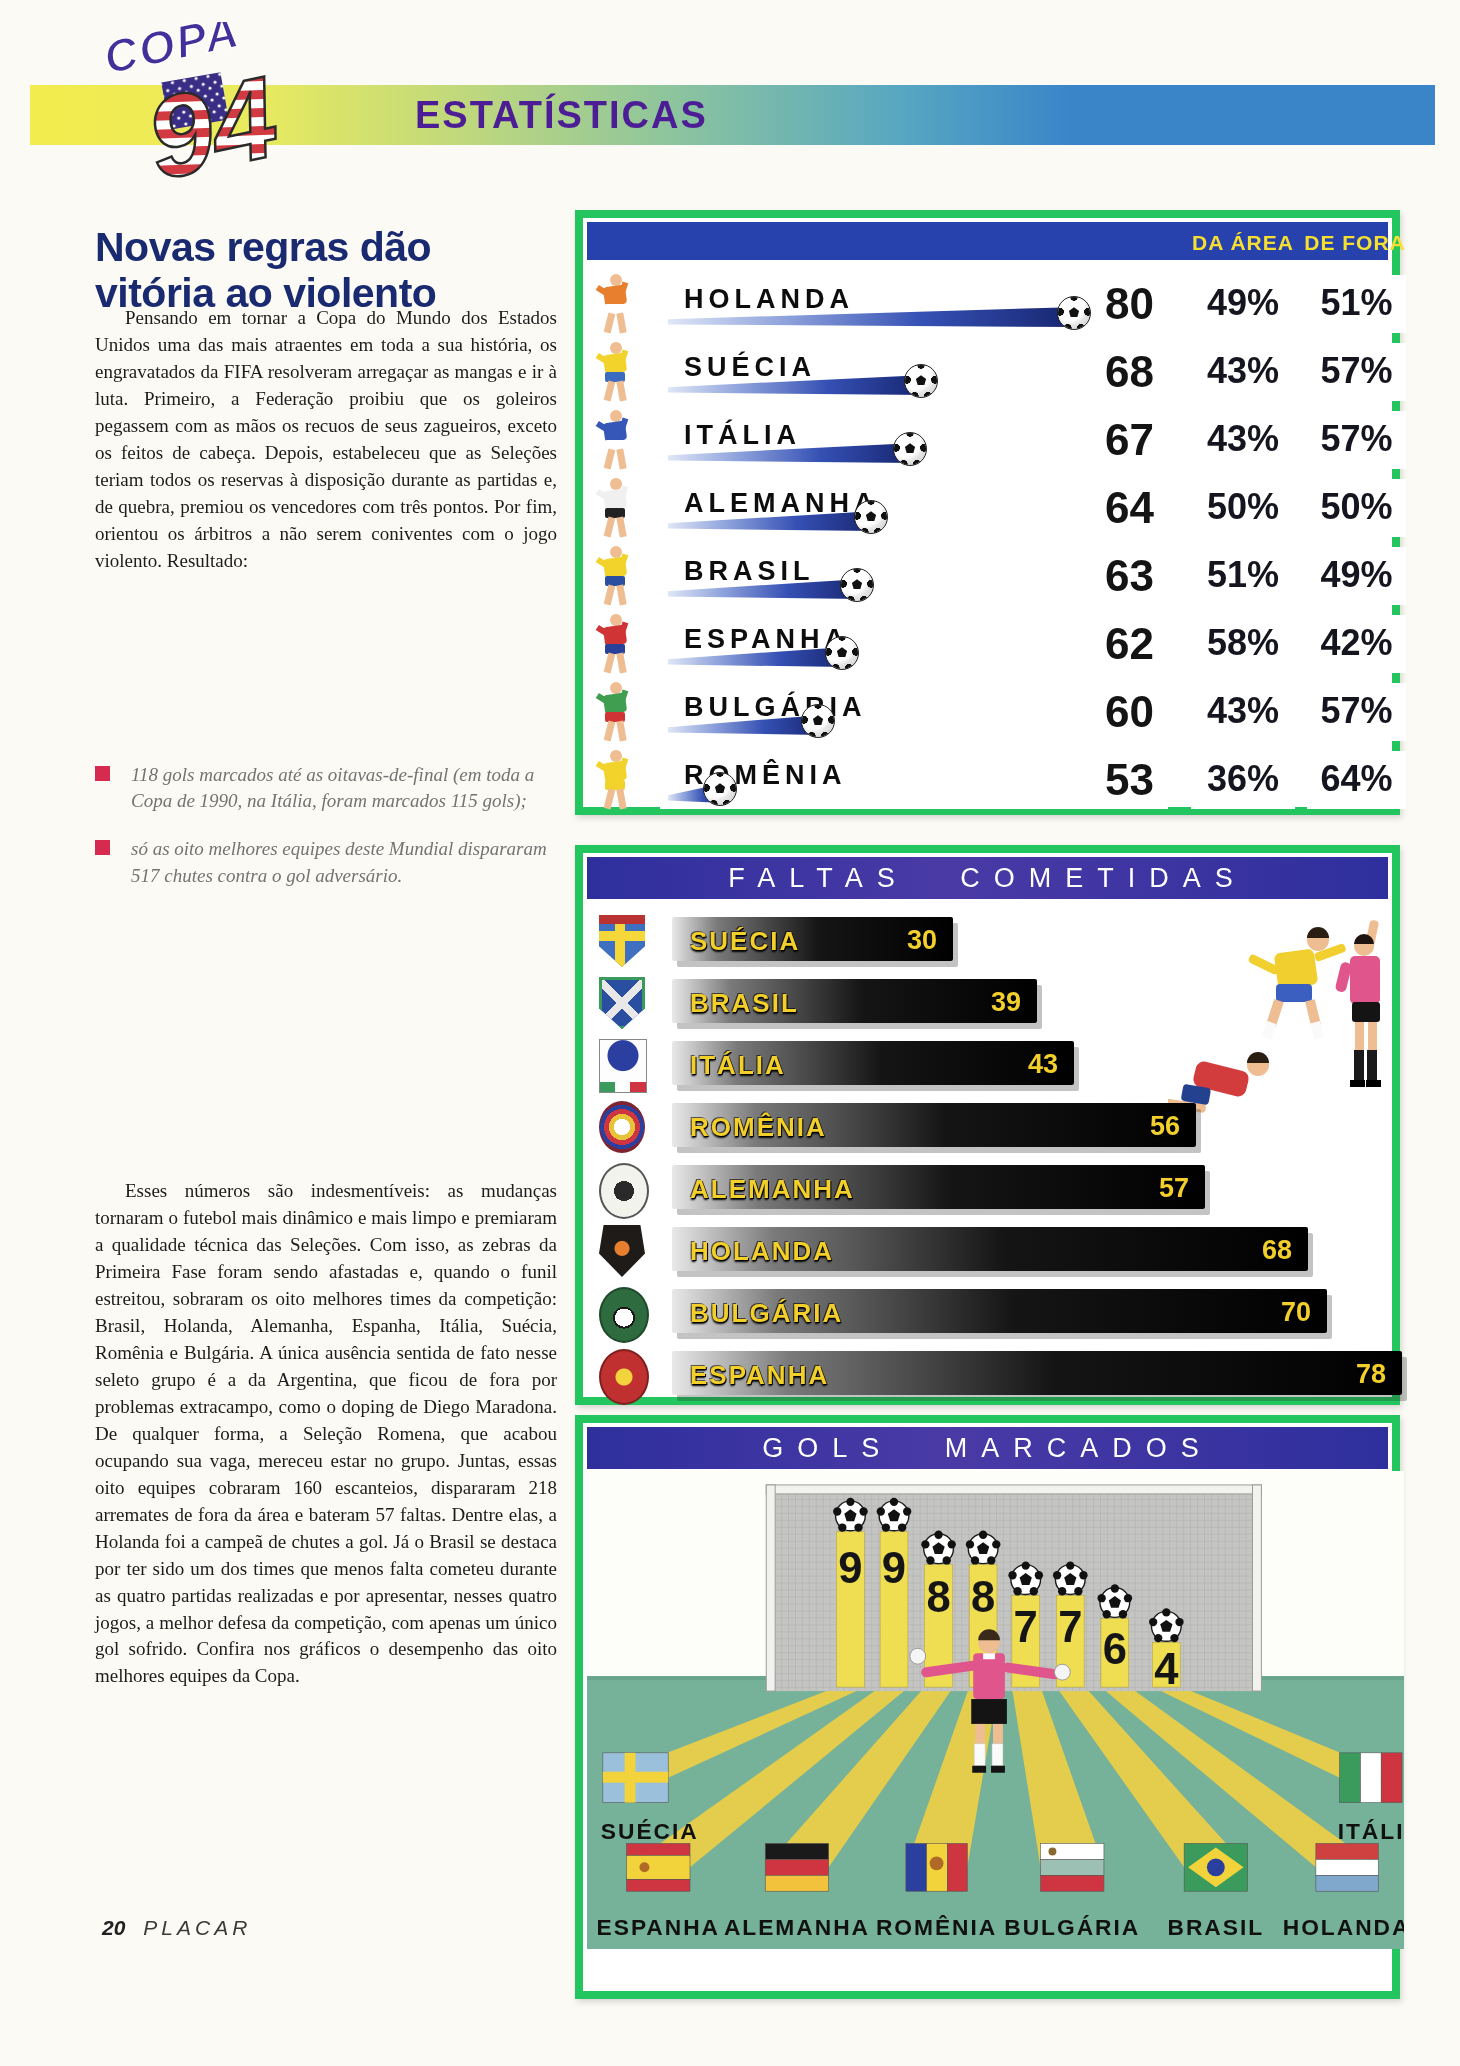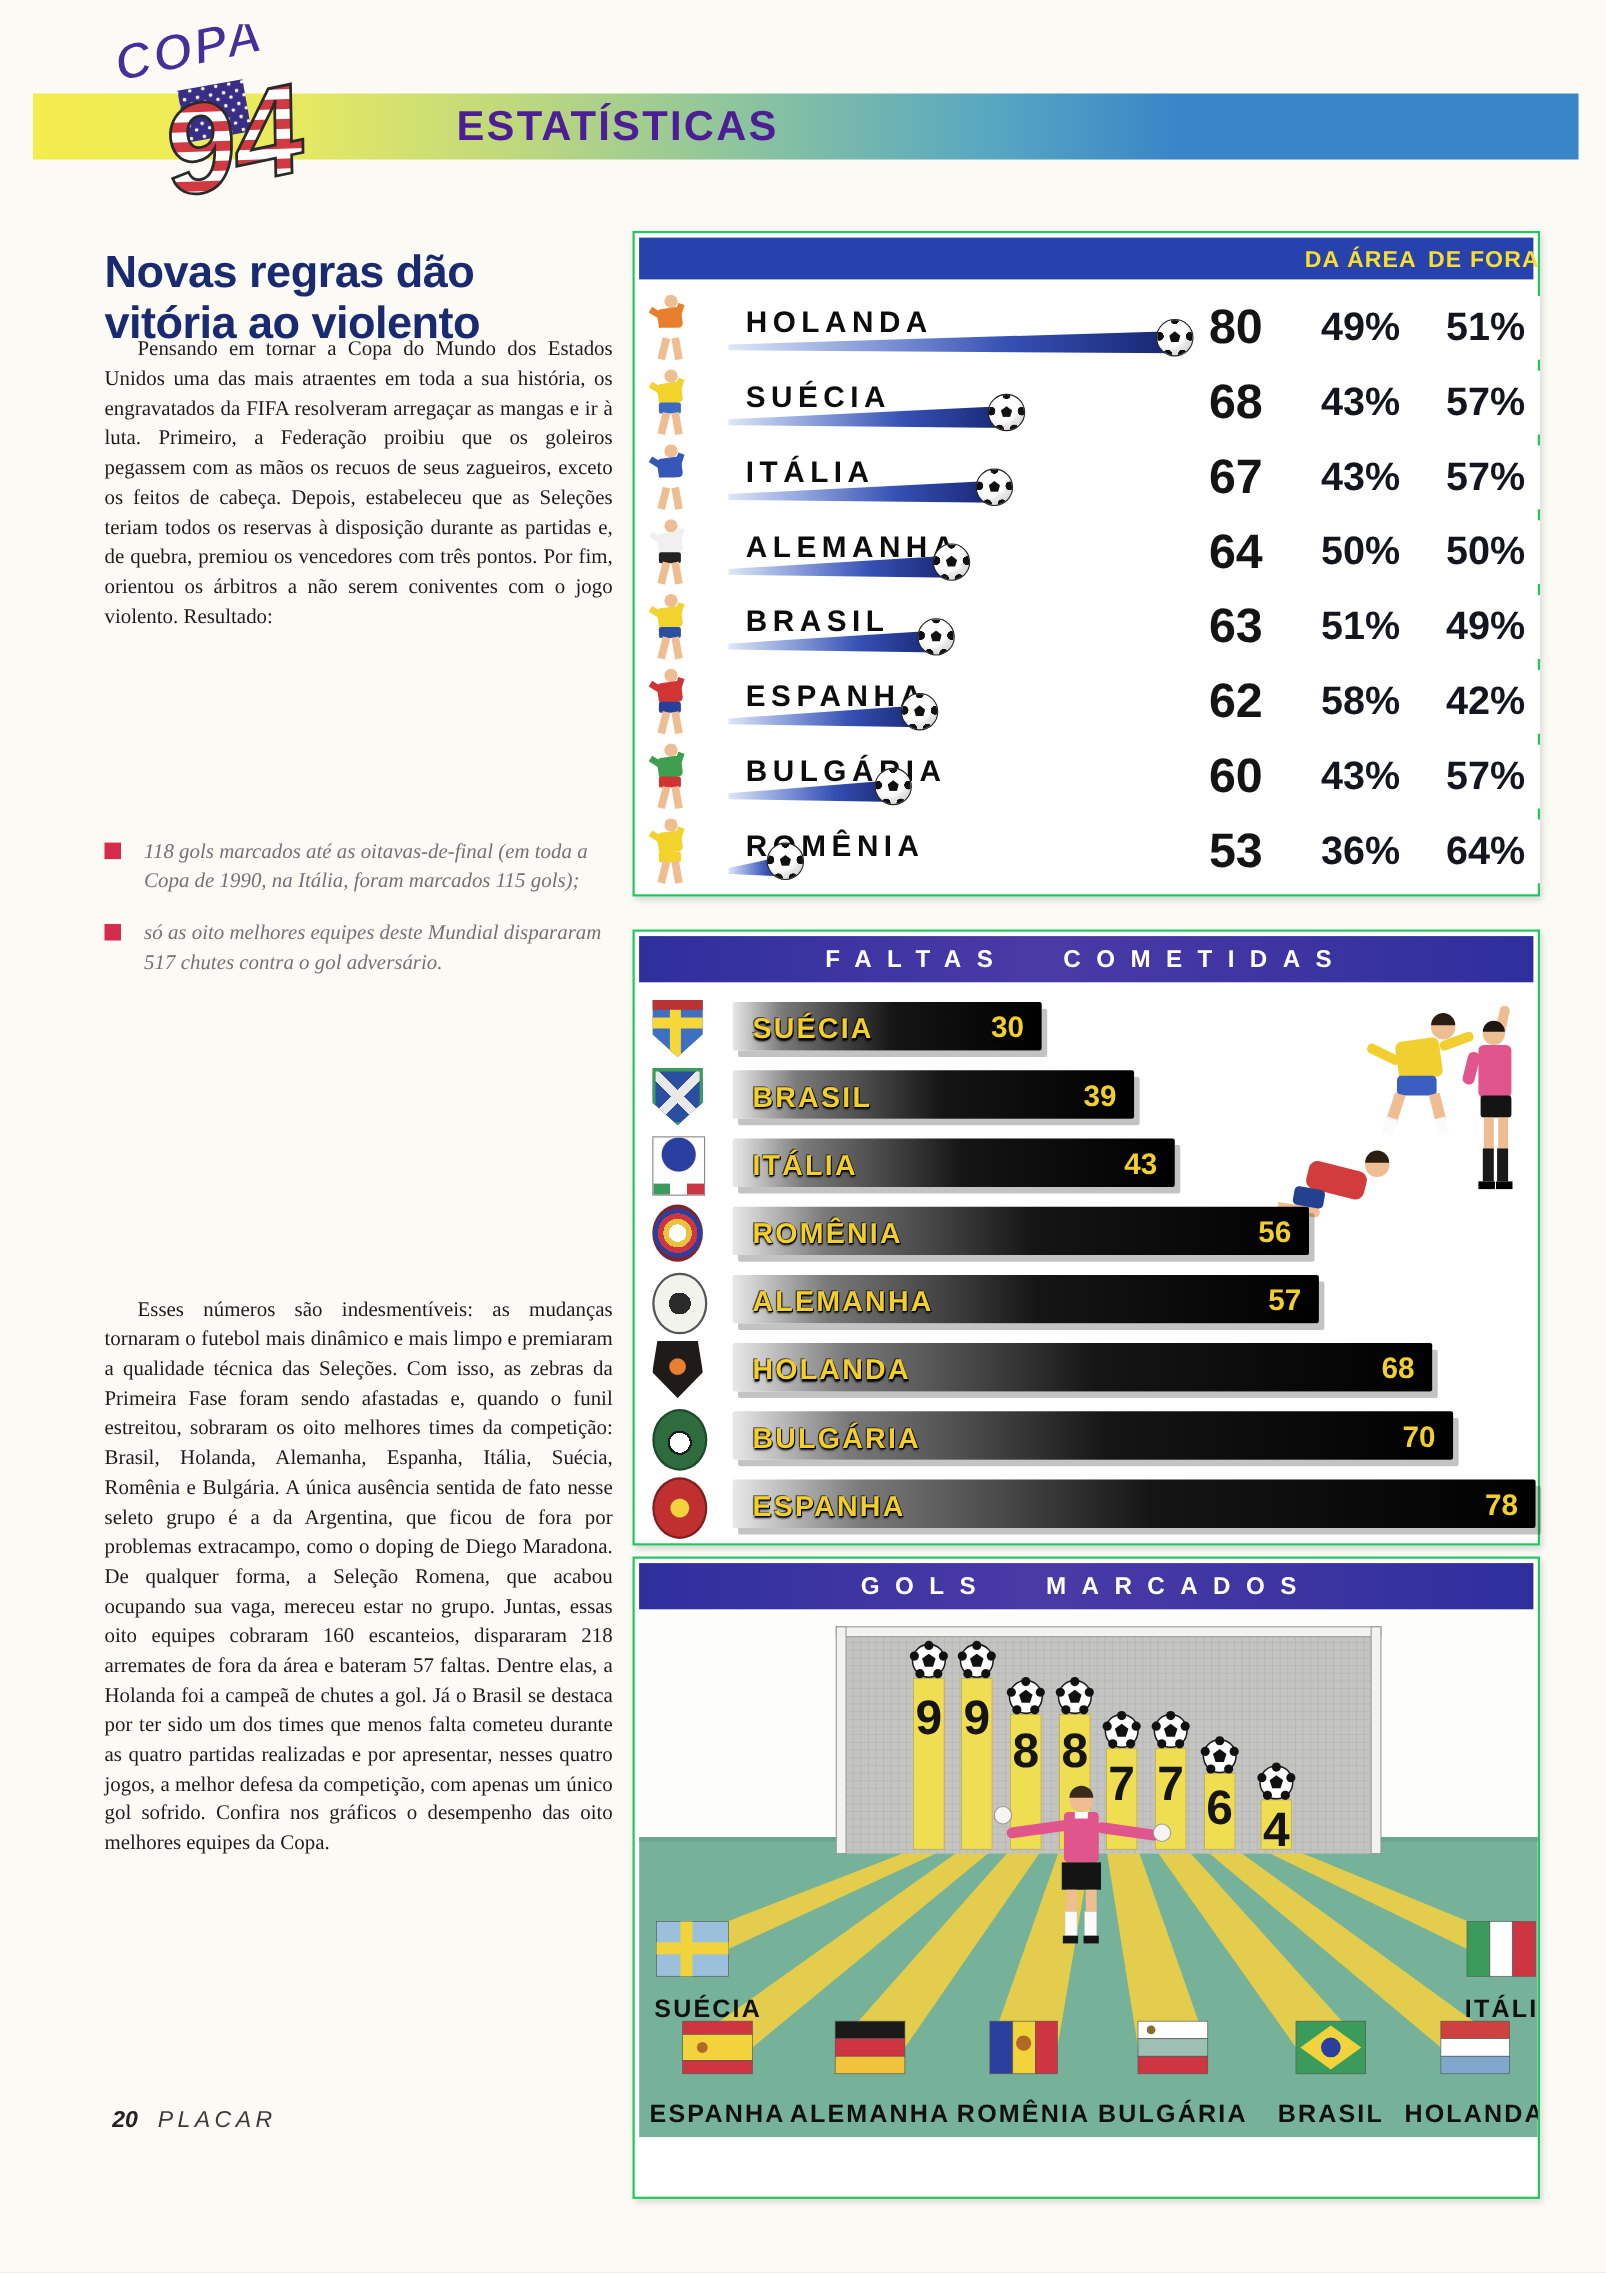--- a/index.html
+++ b/index.html
@@ -17,25 +17,25 @@
   .p-body{position:absolute;left:95px;width:462px;font-family:"Liberation Serif",serif;
     font-size:19px;line-height:1.42;color:#1c1c1c;text-align:justify;text-indent:30px;margin:0;}
   .p1{top:305px;} .p2{top:1178px;}
   .bullets{position:absolute;left:95px;top:762px;width:462px;display:flex;flex-direction:column;gap:22px;}
   .bullet{position:relative;padding-left:36px;font-family:"Liberation Serif",serif;font-style:italic;
     font-size:19px;line-height:1.38;color:#737373;}
   .bullet .sq{position:absolute;left:0;top:4px;width:15px;height:15px;background:#d62b4e;}
   .footer{position:absolute;left:102px;top:1916px;font-size:21px;color:#222;font-style:italic;}
   .footer b{margin-right:18px;} .footer span{letter-spacing:4px;color:#3a3a3a;}
   
-  .panel{position:absolute;left:575px;width:825px;background:#fff;border:2px solid #22c55e;
+  .panel{position:absolute;left:575px;width:825px;background:#fff;border:8px solid #22c55e;
     box-shadow:2px 3px 6px rgba(0,0,0,.15);box-sizing:border-box;}
   .ph-bar{position:absolute;left:4px;right:4px;top:4px;height:42px;
     background:linear-gradient(90deg,#2e2f9d 0%,#4a3aa6 45%,#2e2f9d 100%);
-    color:#fff;font-weight:700;font-size:22px;letter-spacing:14px;word-spacing:30px;
+    color:#fff;font-weight:400;font-size:27px;letter-spacing:14px;word-spacing:30px;
     text-align:center;line-height:42px;}
   
   .panel1{top:210px;height:605px;}
   .p1-head{position:absolute;left:4px;right:4px;top:4px;height:38px;background:#2742ac;}
   .p1-col{position:absolute;top:9px;text-align:center;color:#f6df2e;font-weight:900;font-size:21px;letter-spacing:1px;}
   .c1{left:598px;width:116px;} .c2{left:712px;width:112px;}
   .srow{position:absolute;left:4px;right:4px;height:62px;}
   .glow{position:absolute;background:#fff;}
   .glow::before{content:"";position:absolute;inset:-3px;z-index:-1;border-radius:3px;
     background:linear-gradient(180deg,#e96b33 0%,#f59a60 30%,#fcd9bd 62%,#ffffff 92%);}

